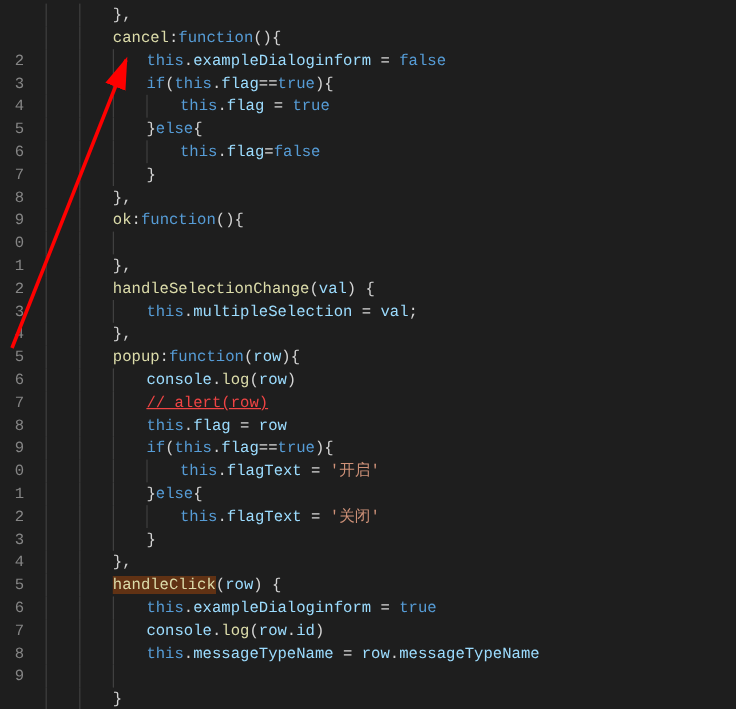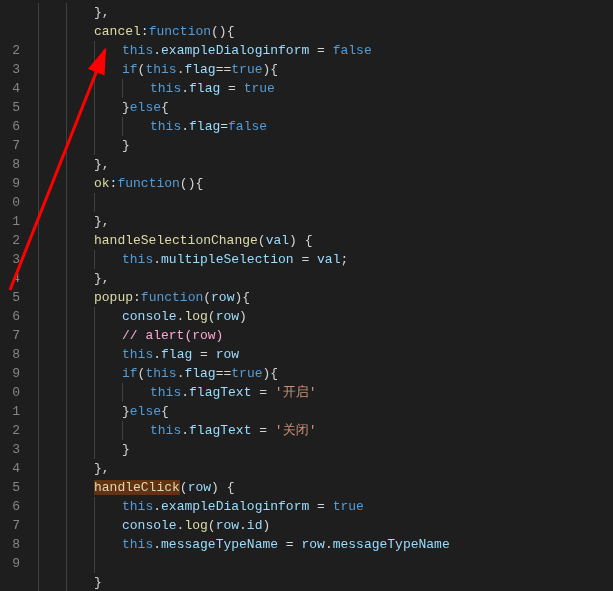--- a/index.html
+++ b/index.html
@@ -44,21 +44,21 @@
     background: #404040;
   }
 
   
   .kw    { color: #569cd6; }  
   .fn    { color: #dcdcaa; }  
   .prop  { color: #9cdcfe; }  
   .str   { color: #ce9178; }  
   .bool  { color: #569cd6; }  
   .punc  { color: #d4d4d4; }
-  .cmnt  { color: #f9a8d4; }
+  .cmnt  { color: #ef4444; text-decoration: underline; }
   .hl    { background: #613214; }
 
   .arrow {
     position: absolute;
     pointer-events: none;
   }
   .arrow svg { overflow: visible; }
 </style>
 </head>
 <body>

